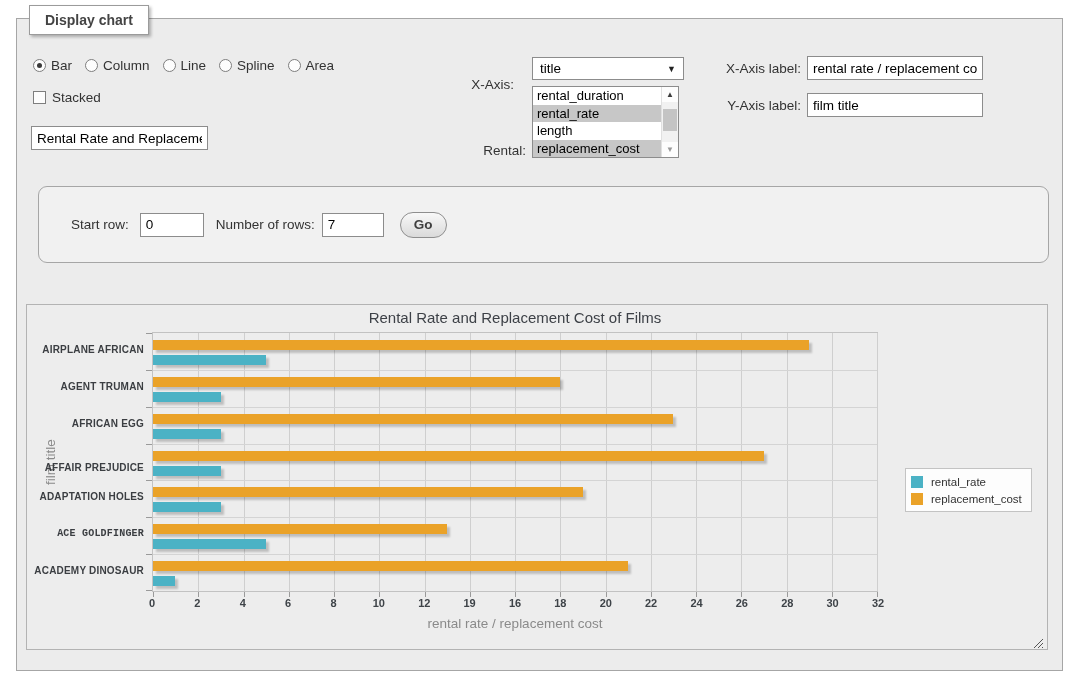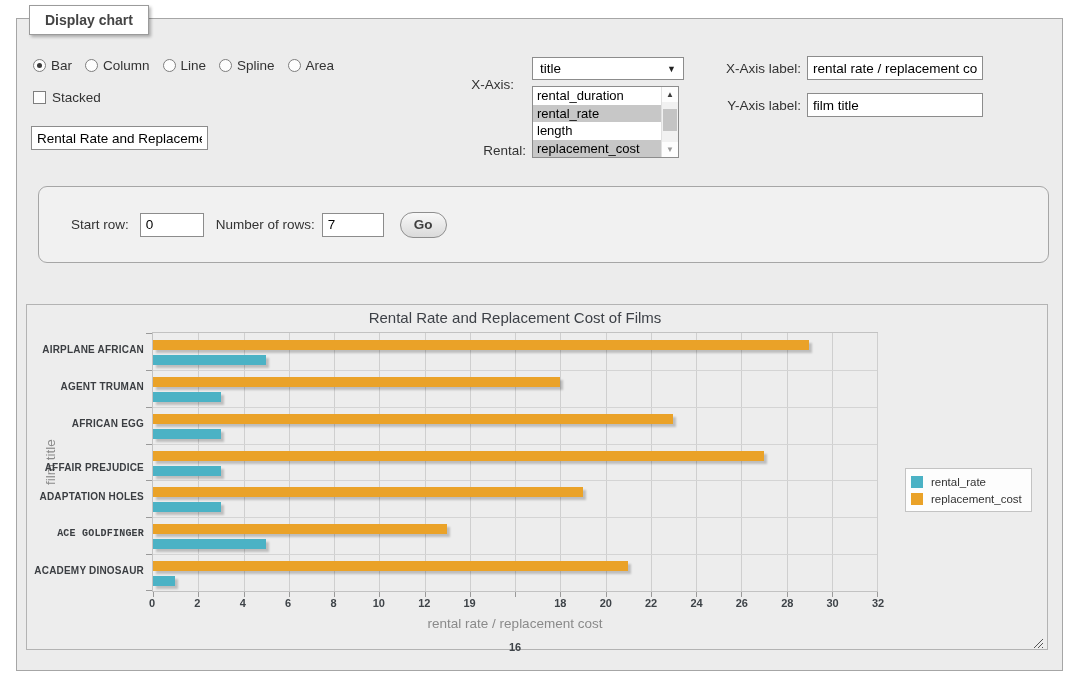--- a/index.html
+++ b/index.html
@@ -260,21 +260,21 @@
       </div>
     <div class="xticks" id="xticks">
         <div class="xtick" style="left: 0%;">0</div>
         <div class="xtick" style="left: 6.25%;">2</div>
         <div class="xtick" style="left: 12.5%;">4</div>
         <div class="xtick" style="left: 18.75%;">6</div>
         <div class="xtick" style="left: 25%;">8</div>
         <div class="xtick" style="left: 31.25%;">10</div>
         <div class="xtick" style="left: 37.5%;">12</div>
         <div class="xtick" style="left: 43.75%;">19</div>
-        <div class="xtick" style="left: 50%; margin-top: 44px;">16</div>
+        <div class="xtick" style="left: 50%;">16</div>
         <div class="xtick" style="left: 56.25%;">18</div>
         <div class="xtick" style="left: 62.5%;">20</div>
         <div class="xtick" style="left: 68.75%;">22</div>
         <div class="xtick" style="left: 75%;">24</div>
         <div class="xtick" style="left: 81.25%;">26</div>
         <div class="xtick" style="left: 87.5%;">28</div>
         <div class="xtick" style="left: 93.75%;">30</div>
         <div class="xtick" style="left: 100%;">32</div>
       </div>
     <div class="xaxis-title">rental rate / replacement cost</div>

